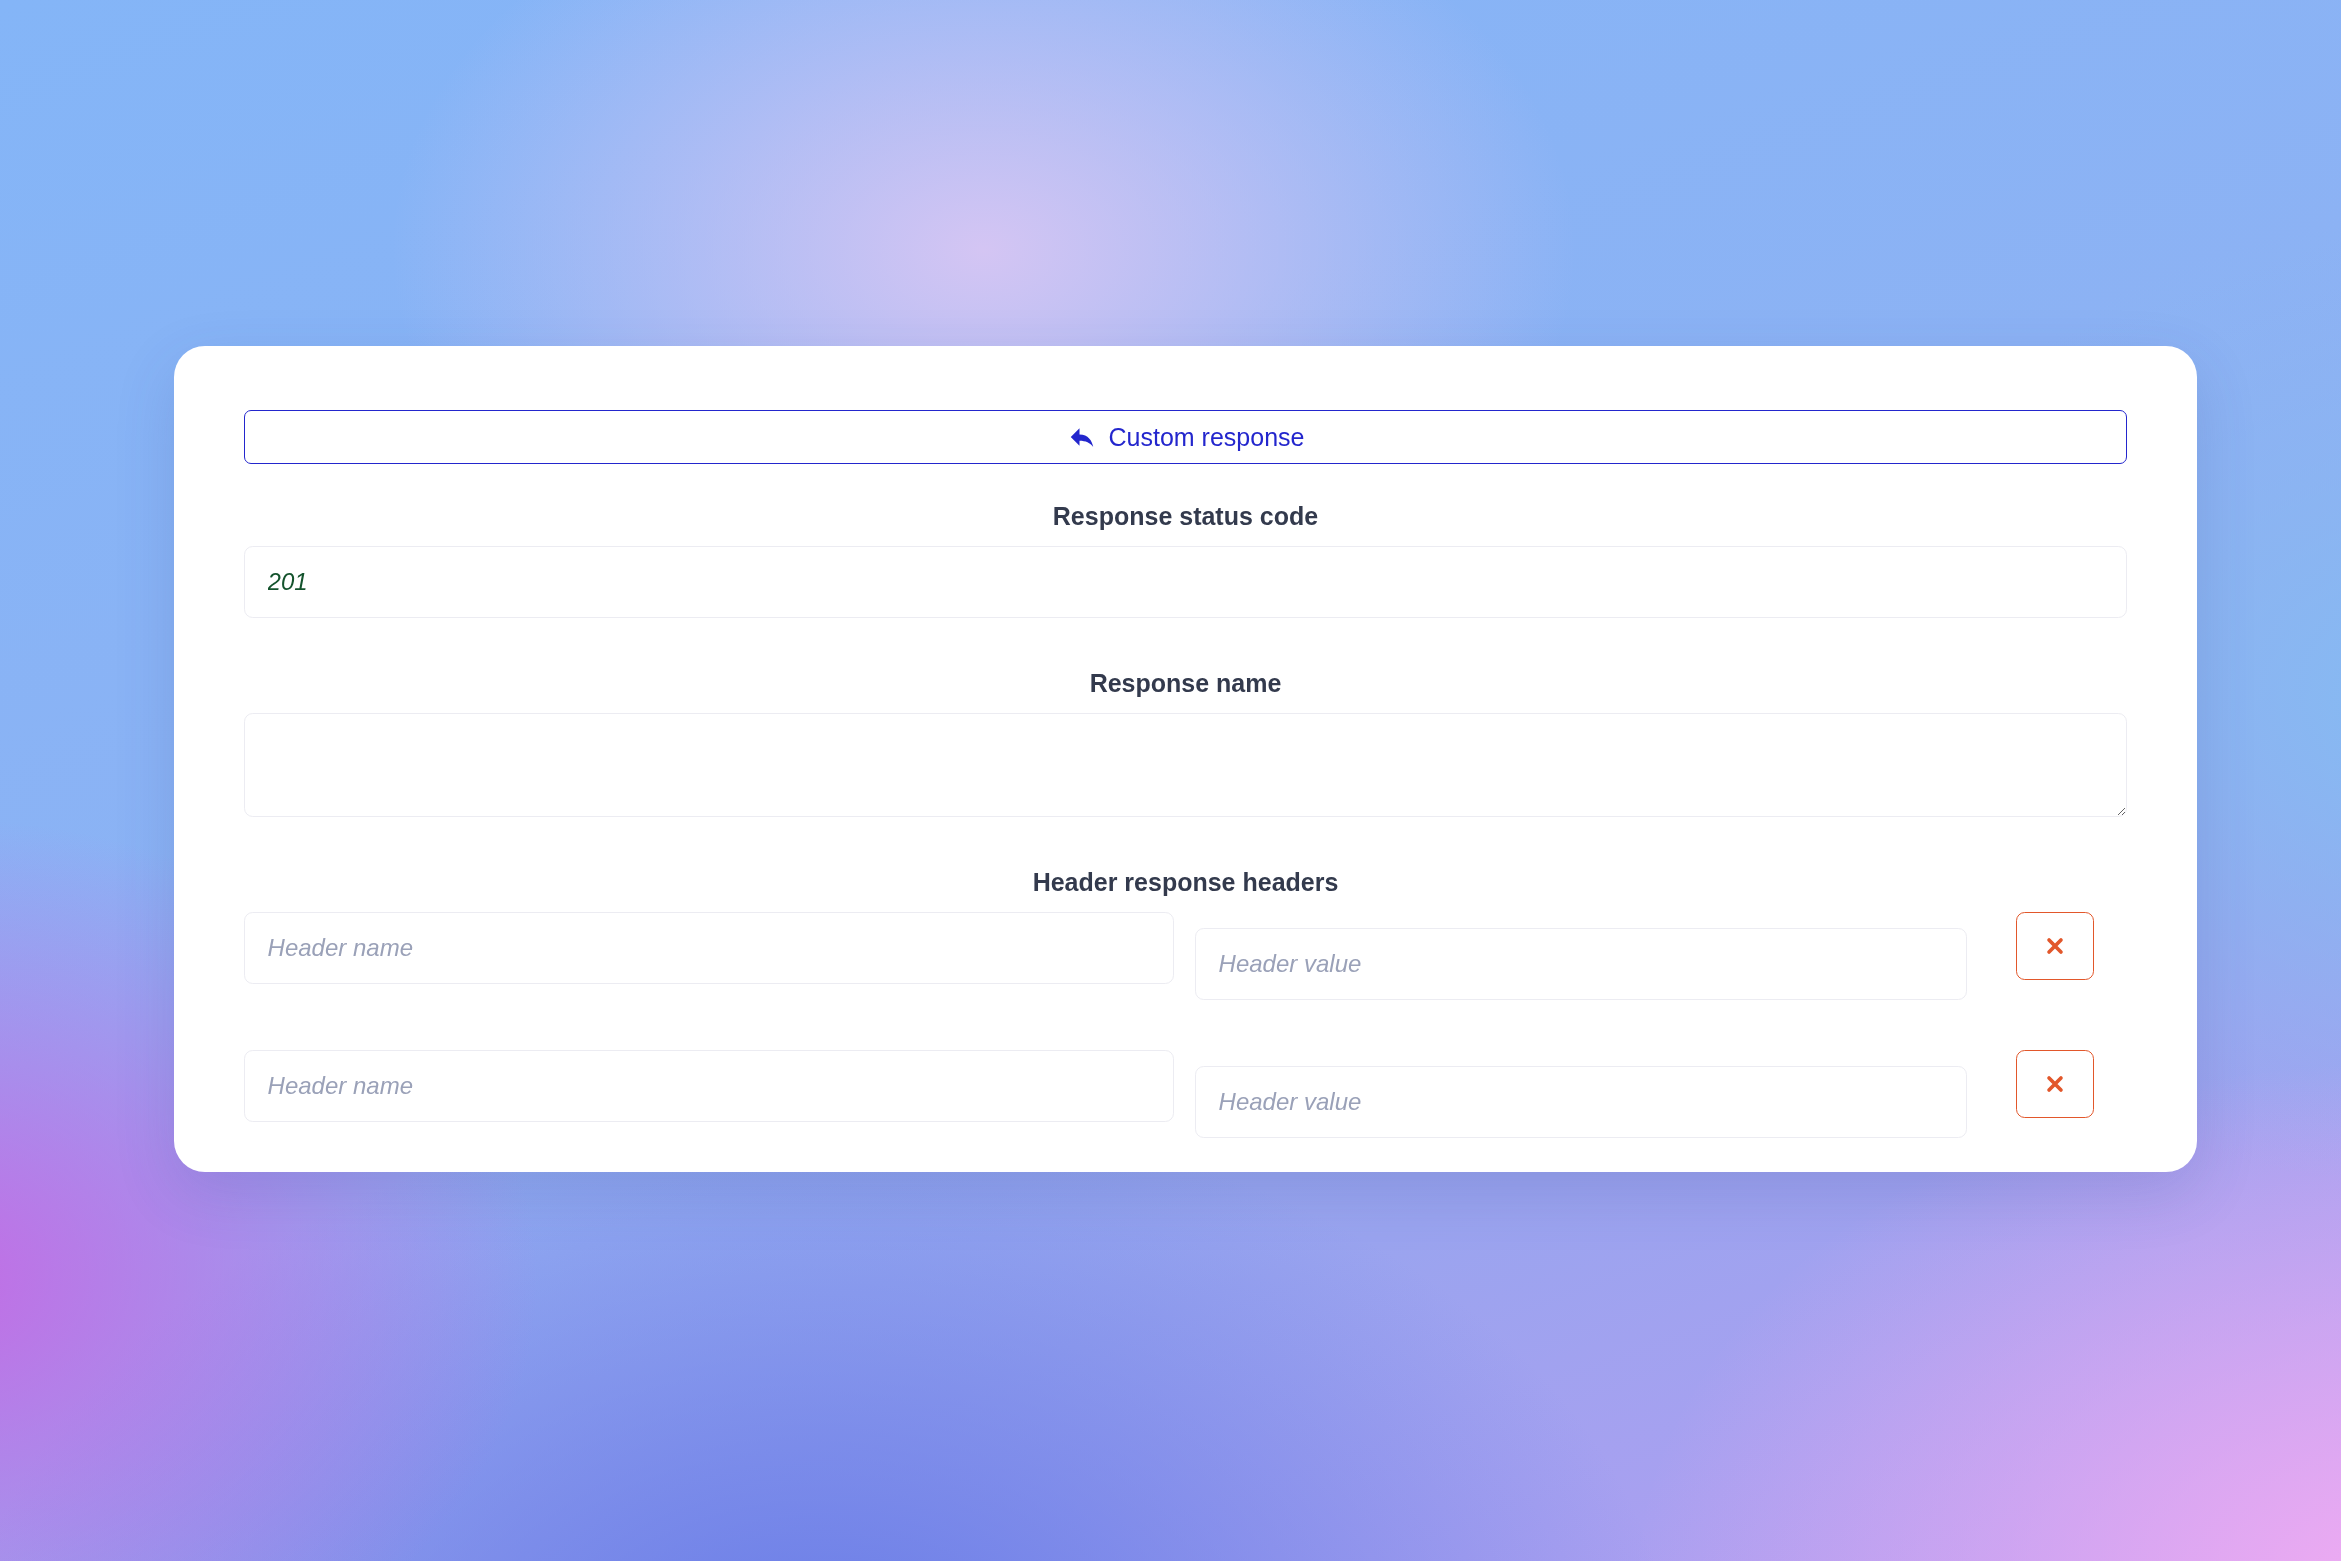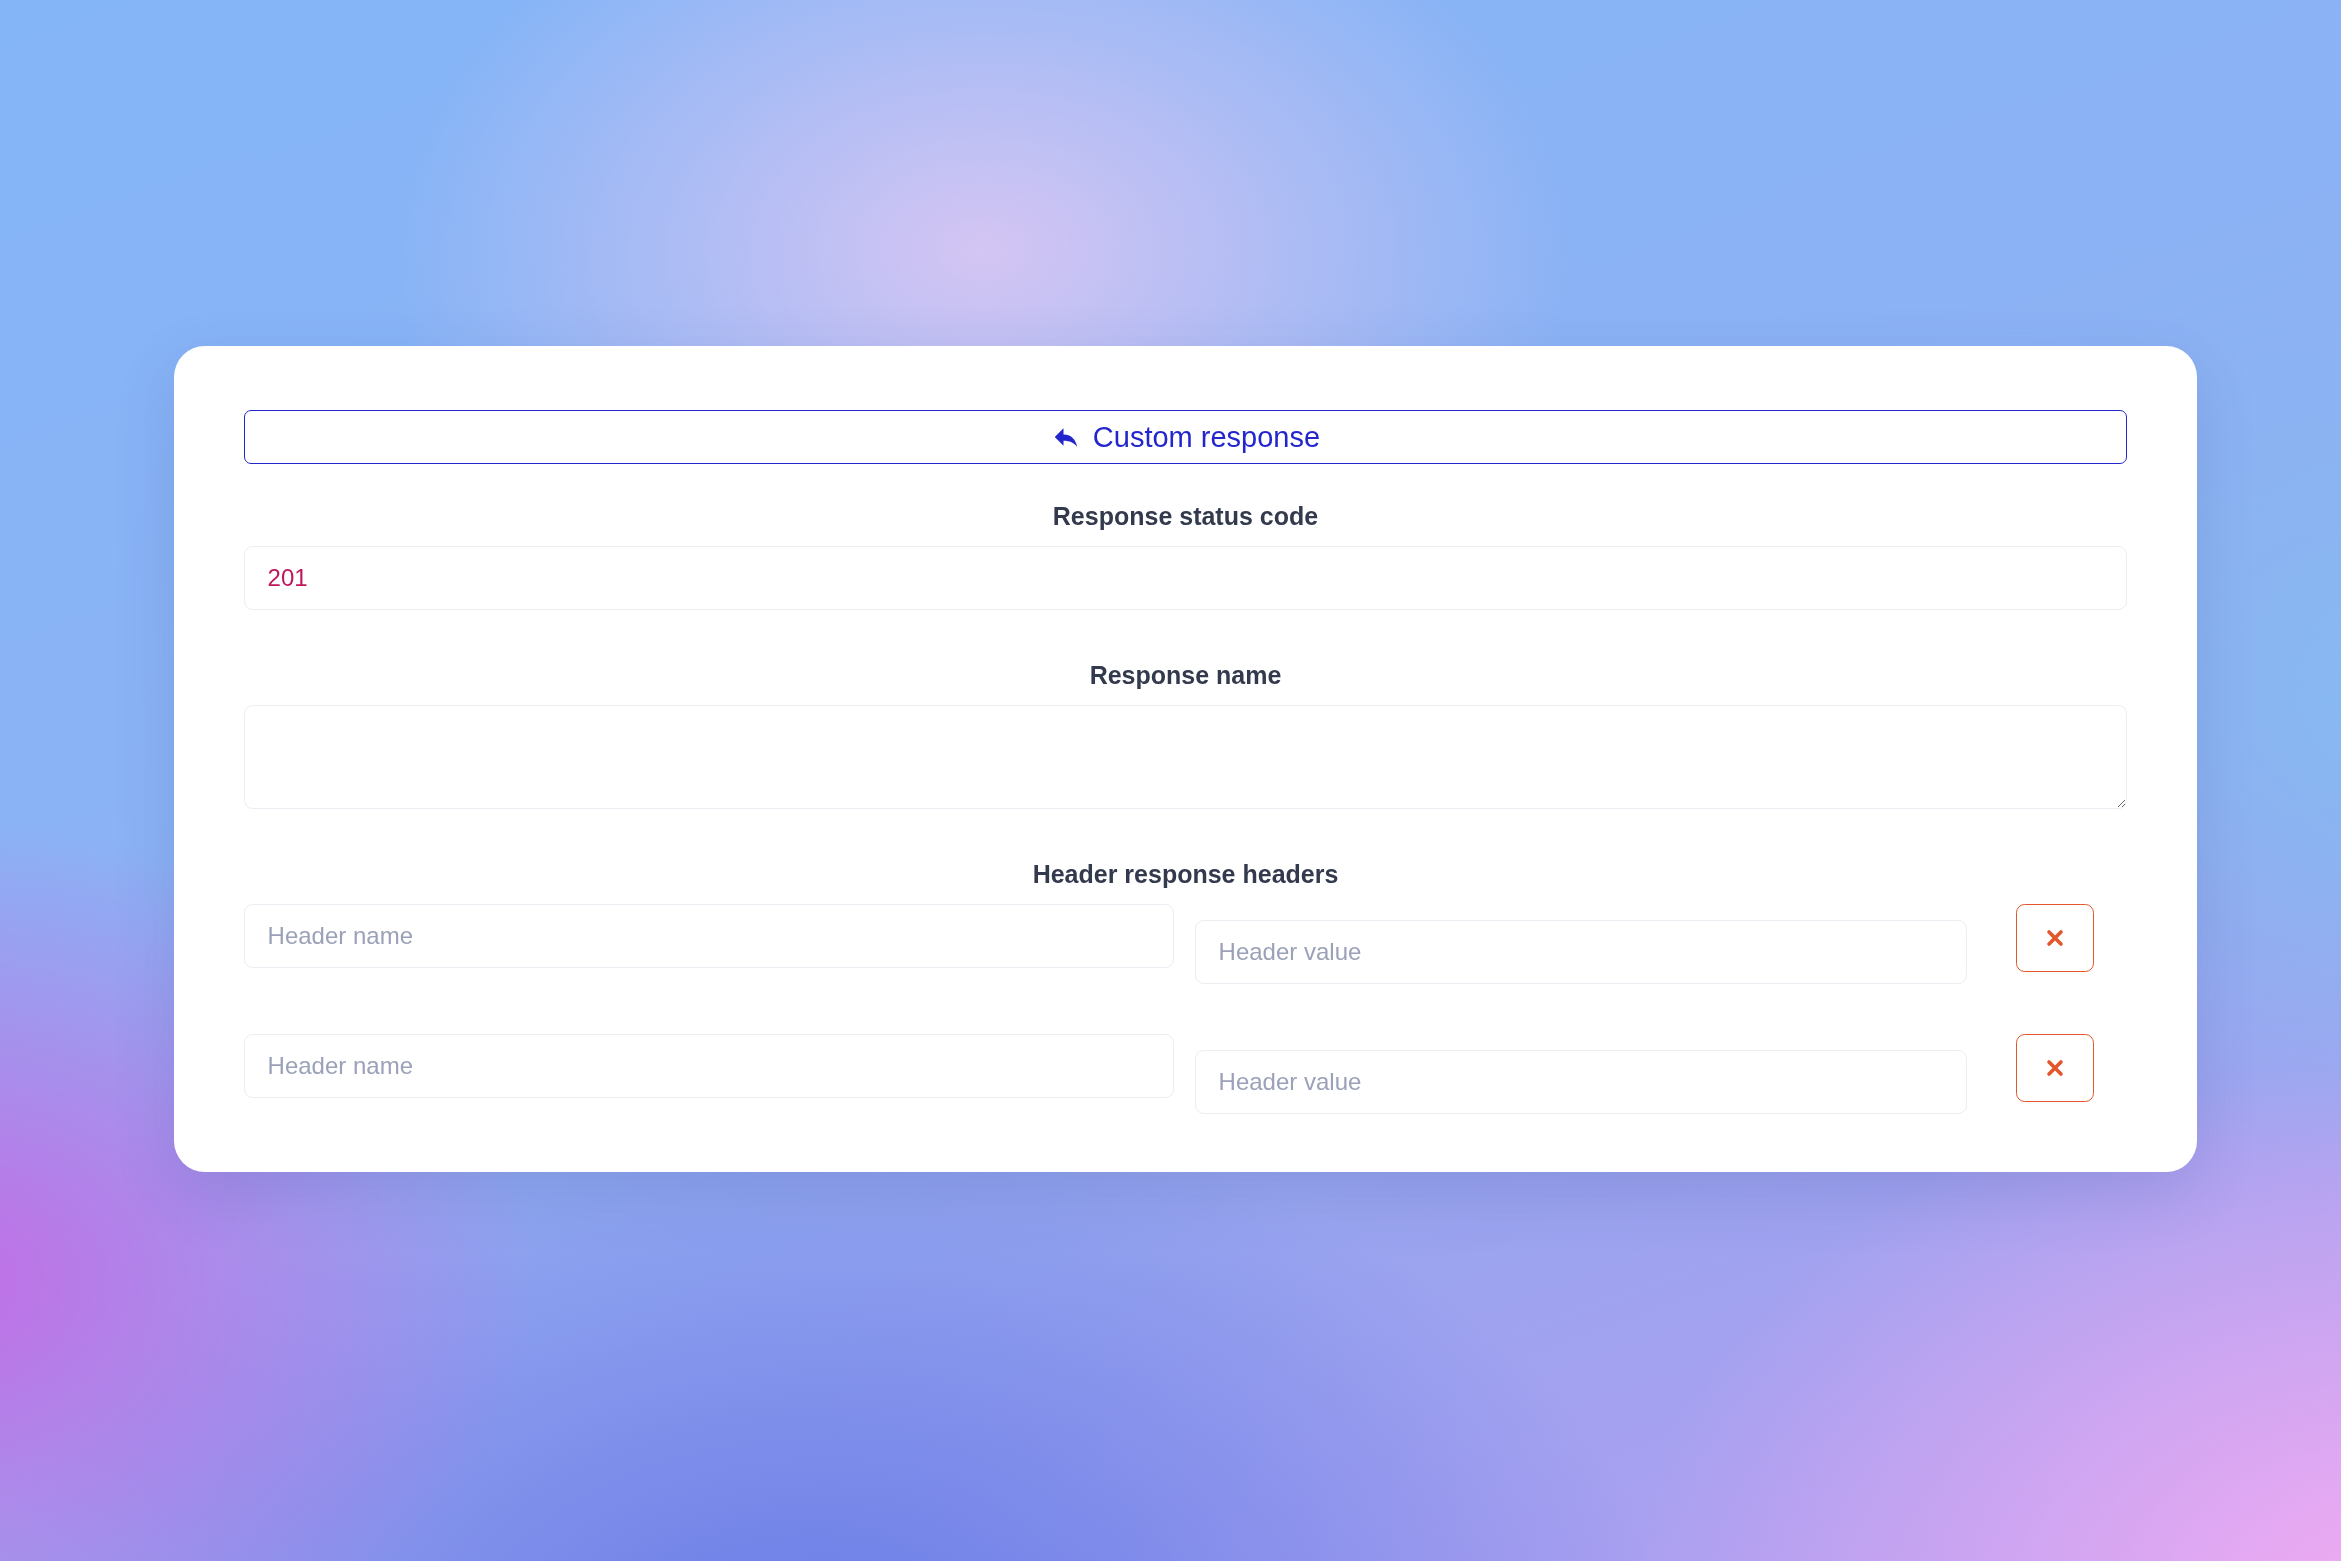--- a/index.html
+++ b/index.html
@@ -38,48 +38,49 @@
     align-items: center;
     justify-content: center;
     gap: 12px;
     width: 100%;
     height: 54px;
     box-sizing: border-box;
     background: #ffffff;
     border: 1.7px solid #2326cd;
     border-radius: 7px;
     color: #2326cd;
-    font-size: 29px;
+    font-size: 25px;
     font-weight: 500;
     cursor: pointer;
     font-family: inherit;
   }
   .cr-button svg { display: block; }
   .field-label {
     margin-top: 37px;
     font-size: 25px;
     line-height: 31px;
     font-weight: 600;
     color: #333a4d;
     text-align: center;
   }
   .text-input {
     display: block;
     width: 100%;
     box-sizing: border-box;
     margin-top: 14px;
-    height: 64px;
+    height: 72px;
     border: 0.9px solid #ececf2;
     border-radius: 8.7px;
     padding: 0 22.6px;
     font-size: 24px;
-    color: #be185d;
+    color: #14532d;
     background: #ffffff;
     font-family: inherit;
     outline: none;
+    font-style: italic;
   }
   .text-area {
     display: block;
     width: 100%;
     box-sizing: border-box;
     margin-top: 14px;
     height: 104px;
     border: 0.9px solid #ececf2;
     border-radius: 8.7px;
     padding: 15.6px 22.6px;

